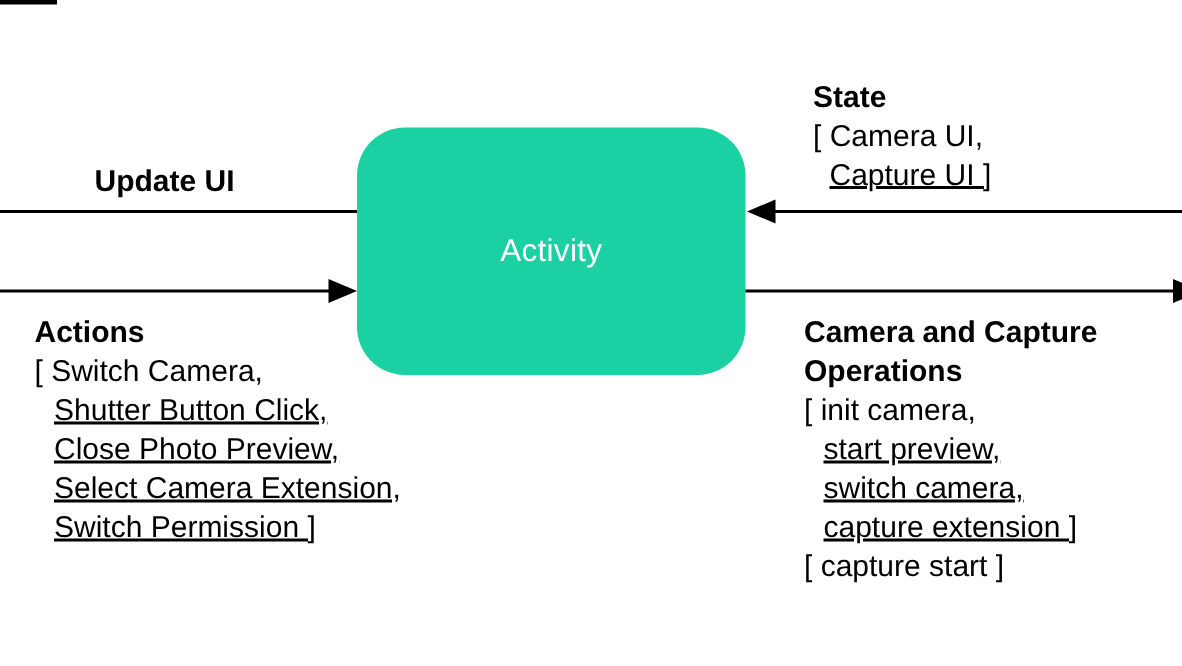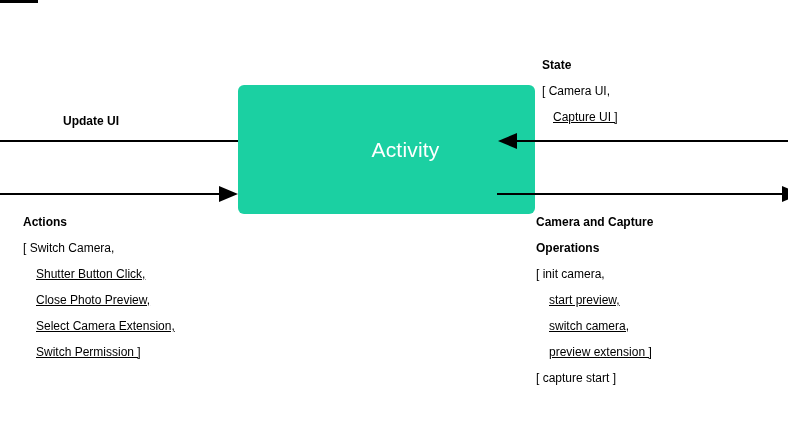--- a/index.html
+++ b/index.html
@@ -21,33 +21,32 @@
     border-left: 19px solid #000000;
   }
   .arrow-left {
     width: 0; height: 0;
     border-top: 8px solid transparent;
     border-bottom: 8px solid transparent;
     border-right: 19px solid #000000;
   }
   .activity-box {
     left: 238px; top: 85px;
-    width: 259px; height: 129px;
-    border-radius: 6px;
+    width: 259px; height: 165px;
+    border-radius: 32px;
     display: flex;
     align-items: center;
     justify-content: center;
-    padding-left: 38px;
   }
   .activity-label {
     color: #ffffff;
     font-size: 21px;
     letter-spacing: 0.2px;
   }
-  .lbl { font-size: 12px; line-height: 26px; white-space: nowrap; }
+  .lbl { font-size: 20px; line-height: 26px; white-space: nowrap; }
   .bold { font-weight: bold; }
   .indent { padding-left: 13px; text-decoration: underline; }
   .state-block .indent { padding-left: 11px; }
   .artifact-bar {
     left: 0; top: 0; width: 38px; height: 3px; background: #000000;
   }
 </style>
 </head>
 <body>
 
@@ -85,17 +84,17 @@
     <div class="lbl indent">Select Camera Extension,</div>
     <div class="lbl indent">Switch Permission ]</div>
   </div>
 
   <div class="abs" style="left:536px; top:209px;">
     <div class="lbl bold">Camera and Capture</div>
     <div class="lbl bold">Operations</div>
     <div class="lbl">[ init camera,</div>
     <div class="lbl indent">start preview,</div>
     <div class="lbl indent">switch camera,</div>
-    <div class="lbl indent">preview extension ]</div>
+    <div class="lbl indent">capture extension ]</div>
     <div class="lbl">[ capture start ]</div>
   </div>
 
 </div>
 
 </body></html>

